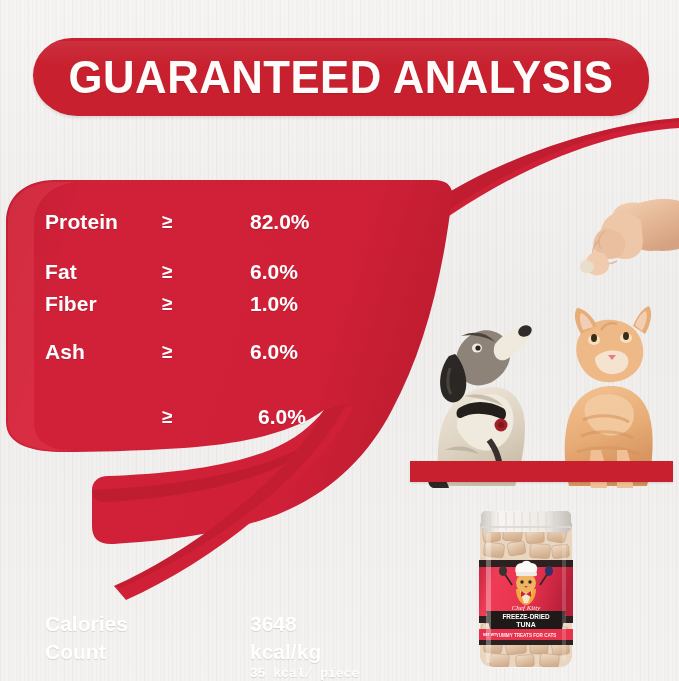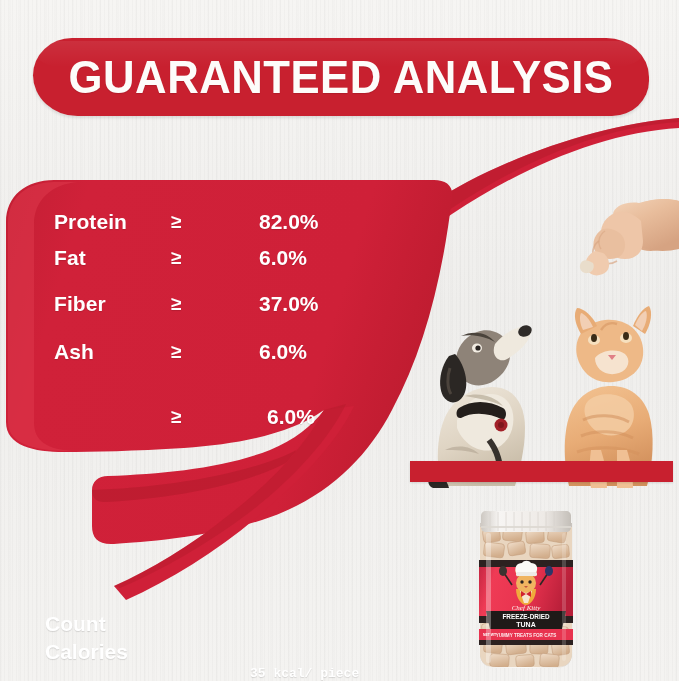--- a/index.html
+++ b/index.html
@@ -50,21 +50,20 @@
 
   
   .panel-svg{position:absolute;left:-6px;top:160px;width:470px;height:520px;}
 
   .table{
     position:absolute;left:0;top:160px;width:400px;height:400px;
   }
   .row{
     position:absolute;left:0;width:360px;height:34px;
     color:#ffffff;
-    margin-left:9px;
   }
   .cell-label{
     position:absolute;left:45px;top:0;
     font-size:21px;font-weight:700;letter-spacing:.1px;
     white-space:nowrap;
     text-shadow:0 1px 1px rgba(0,0,0,.13);
   }
   .cell-op{
     position:absolute;left:162px;top:1px;
     font-size:19px;font-weight:700;
@@ -157,49 +156,51 @@
   </svg>
 
   <div class="table">
 
     <div class="row" style="top:50px">
       <span class="cell-label">Protein</span>
       <span class="cell-op">≥</span>
       <span class="cell-val">82.0%</span>
     </div>
 
-    <div class="row" style="top:86px">
+    <div class="row" style="top:100px">
       <span class="cell-label">Fat</span>
       <span class="cell-op">≥</span>
       <span class="cell-val">6.0%</span>
     </div>
 
     <div class="row" style="top:132px">
       <span class="cell-label">Fiber</span>
       <span class="cell-op">≥</span>
-      <span class="cell-val">37.0%</span>
+      <span class="cell-val">1.0%</span>
     </div>
 
     <div class="row" style="top:180px">
       <span class="cell-label">Ash</span>
       <span class="cell-op">≥</span>
       <span class="cell-val">6.0%</span>
     </div>
 
     <div class="row" style="top:245px">
       <span class="cell-op">≥</span>
       <span class="cell-val indent">6.0%</span>
     </div>
 
     <div class="cal-label">
+      <div>Calories</div>
       <div>Count</div>
-      <div>Calories</div>
     </div>
 
     <div class="cal-value">
+      <div>3648</div>
+      <div>kcal/kg</div>
     </div>
 
     <div class="cal-sub">35 kcal/ piece</div>
   </div>
 
   <svg class="hand" viewBox="0 0 124 100">
     <defs>
       <linearGradient id="sk" x1="0" y1="0" x2="0.6" y2="1">
         <stop offset="0%" stop-color="#f3d3b8"></stop>
         <stop offset="45%" stop-color="#e8bd9c"></stop>

